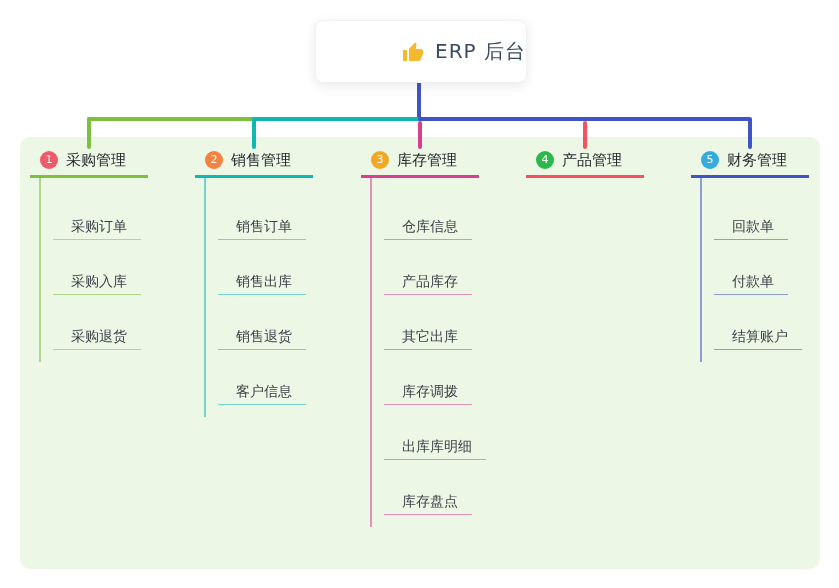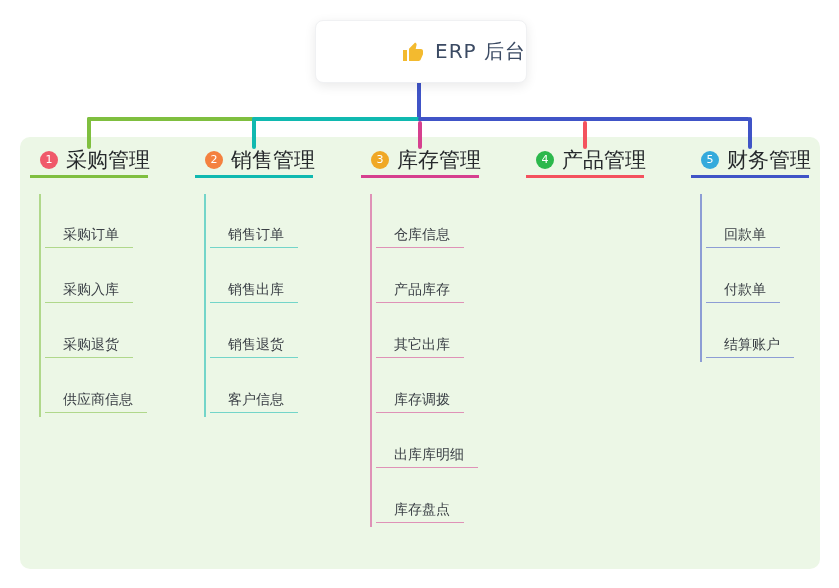--- a/index.html
+++ b/index.html
@@ -35,24 +35,24 @@
     box-sizing:border-box; height:41px; padding-top:8px; width:118px;
     display:flex; align-items:center;
     border-bottom:3px solid var(--line); cursor:pointer;
   }
   .badge {
     width:18px; height:18px; border-radius:50%;
     margin:0 8px 0 10px; flex:0 0 18px;
     color:#ffffff; font-size:11px; line-height:18px;
     display:flex; align-items:center; justify-content:center;
   }
-  .branch-label { font-size:21px; color:#26292c; white-space:nowrap; }
+  .branch-label { font-size:15px; color:#26292c; white-space:nowrap; }
 
   ul.children {
-    list-style:none; margin:16px; padding:4px; margin-left:9px;
+    list-style:none; margin:0; padding:12px; margin-left:9px;
     border-left:2px solid var(--line-light); width:max-content;
   }
   li.child {
     box-sizing:border-box; height:55px; width:max-content;
     display:flex; align-items:flex-end;
     padding:0 14px 3px 18px;
     border-bottom:1px solid var(--line-light);
     font-size:14px; color:#3a3f45; white-space:nowrap; cursor:pointer;
   }
   li.child:first-child { height:50px; }
@@ -82,21 +82,20 @@
 <div class="panel" id="panel">
     <div class="branch" style="left: 10px; --line: #7fbf3f; --line-light: rgba(127,191,63,0.55);">
     <div class="branch-header">
       <span class="badge" style="background: rgb(240, 89, 106);">1</span>
       <span class="branch-label">采购管理</span>
     </div>
     <ul class="children">
         <li class="child">采购订单</li>
         <li class="child">采购入库</li>
         <li class="child">采购退货</li>
-        <li class="child">供应商信息</li>
       </ul>
   </div>
     <div class="branch" style="left: 175px; --line: #10b9b0; --line-light: rgba(16,185,176,0.55);">
     <div class="branch-header">
       <span class="badge" style="background: rgb(244, 129, 63);">2</span>
       <span class="branch-label">销售管理</span>
     </div>
     <ul class="children">
         <li class="child">销售订单</li>
         <li class="child">销售出库</li>

